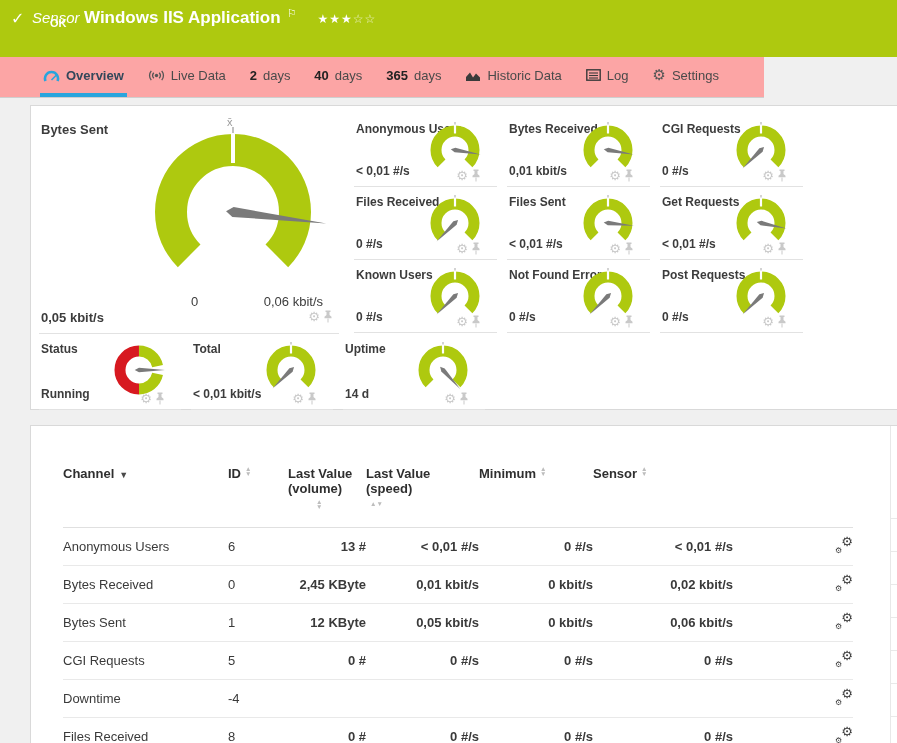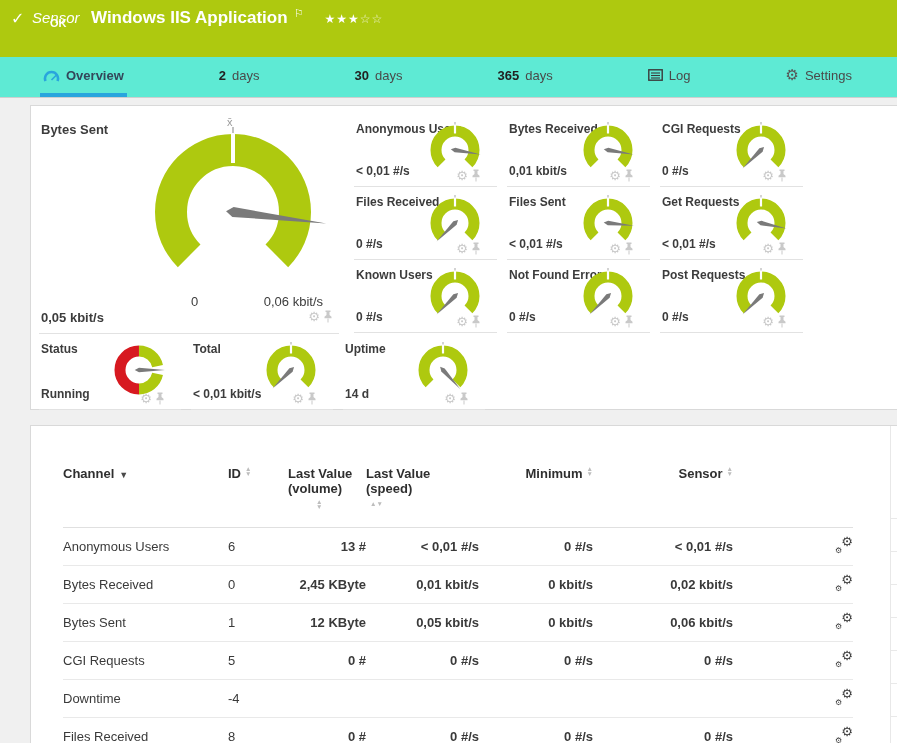--- a/index.html
+++ b/index.html
@@ -2,26 +2,26 @@
 <html><head>
 <meta charset="utf-8">
 <style>
   html,body{width:897px;height:743px;margin:0;overflow:hidden;background:#f0f0f0;
     font-family:"Liberation Sans","DejaVu Sans",sans-serif;}
   
   .topbar{position:absolute;left:0;top:0;width:897px;height:57px;background:#aec90f;color:#fff;}
   .topbar .check{position:absolute;left:11px;top:9px;font-size:16px;font-weight:bold;}
   .titleline{position:absolute;left:32px;top:7px;font-size:16px;white-space:nowrap;}
   .titleline .kind{font-style:italic;font-size:15px;margin-top:44px;}
-  .titleline .name{font-weight:bold;font-size:17px;margin-left:7px;}
+  .titleline .name{font-weight:bold;font-size:17px;margin-left:0;}
   .titleline .flag{font-size:11px;vertical-align:super;margin-left:2px;}
   .titleline .stars{margin-left:16px;font-size:12px;letter-spacing:1px;}
   .topbar .ok{position:absolute;left:50px;top:17px;font-size:11px;font-weight:bold;}
   
-  .tabbar{position:absolute;left:0;top:57px;width:897px;height:41px;background:#5eead4;
+  .tabbar{position:absolute;left:0;top:57px;width:764px;height:41px;background:#fca5a5;
     border-bottom:1px solid #cfcfcf;display:flex;justify-content:space-between;
     padding:0 42px 0 40px;box-sizing:border-box;}
   .tab{display:flex;align-items:center;gap:6px;font-size:13px;color:#4a4a4a;
     border-bottom:4px solid transparent;padding:0 3px;cursor:pointer;}
   .tab.active{border-bottom-color:#29a5dd;color:#33475a;font-weight:bold;}
   .tab .num{font-weight:bold;color:#222;}
   .tab .gearchar{font-size:15px;color:#555;line-height:10px;}
   
   .gauges{position:absolute;left:30px;top:105px;width:867px;height:305px;background:#fff;
     border:1px solid #d9d9d9;border-right:none;box-sizing:border-box;padding:8px 0 0 8px;}
@@ -46,21 +46,21 @@
   
   .tablepanel{position:absolute;left:30px;top:425px;width:867px;height:324px;background:#fff;
     border:1px solid #d9d9d9;border-right:none;border-bottom:none;box-sizing:border-box;
     padding:34px 0 0 32px;}
   table.chan{border-collapse:collapse;table-layout:fixed;width:790px;font-size:13px;}
   table.chan col.c1{width:165px}table.chan col.c2{width:60px}table.chan col.c3{width:78px}
   table.chan col.c4{width:113px}table.chan col.c5{width:114px}table.chan col.c6{width:140px}
   table.chan col.c7{width:120px}
   table.chan th{font-size:13px;font-weight:bold;color:#2f2f2f;text-align:left;vertical-align:top;
     padding:6px 0 16px 0;border-bottom:1px solid #e0e0e0;}
-  table.chan th.r{text-align:right;}
+  table.chan th.r{text-align:left;}
   table.chan td{padding:9px 0;border-bottom:1px solid #e9e9e9;color:#3a3a3a;white-space:nowrap;}
   table.chan td.r{text-align:right;font-weight:bold;}
   td.edit{text-align:right;padding-right:28px;}
   .hstack{display:inline-block;text-align:left;vertical-align:top;}
   .hstack span{display:block;line-height:15px;}
   .sorts{display:inline-flex;flex-direction:column;font-size:6.5px;line-height:5px;color:#bdbdbd;
     vertical-align:top;margin-left:4px;font-style:normal;cursor:pointer;}
   .sorts i{font-style:normal;}
   th.ab .sorts{display:flex;margin:3px 0 0 28px;}
   .sorted{font-size:9px;color:#4a4a4a;margin-left:5px;cursor:pointer;}
@@ -87,30 +87,43 @@
 
 <div class="tabbar">
   <div class="tab active">
     <svg width="17" height="13" viewBox="0 0 17 13">
         <path d="M2.5 12 A 6.5 6.5 0 1 1 14.5 12" fill="none" stroke="#29a5dd" stroke-width="2.6"></path>
         <line x1="8.5" y1="11" x2="13.5" y2="6" stroke="#29a5dd" stroke-width="1.6"></line>
       </svg>
     <span>Overview</span>
   </div>
   <div class="tab">
+    <svg width="17" height="15" viewBox="0 0 17 15">
+        <circle cx="8.5" cy="7.5" r="1.7" fill="#555"></circle>
+        <path d="M5.8 4.8 a4 4 0 0 0 0 5.4 M3.3 2.8 a7.2 7.2 0 0 0 0 9.4 M11.2 4.8 a4 4 0 0 1 0 5.4 M13.7 2.8 a7.2 7.2 0 0 1 0 9.4" fill="none" stroke="#555" stroke-width="1.3"></path>
+      </svg>
+    <span>Live Data</span>
+  </div>
+  <div class="tab">
     <span class="num">2</span>
     <span>days</span>
   </div>
   <div class="tab">
-    <span class="num">30</span>
+    <span class="num">40</span>
     <span>days</span>
   </div>
   <div class="tab">
     <span class="num">365</span>
     <span>days</span>
+  </div>
+  <div class="tab">
+    <svg width="16" height="13" viewBox="0 0 16 13">
+        <path d="M1 12 V8 L5 3.5 L8 8.5 L11 4.5 L15 8.5 V12 Z" fill="#3a3a3a"></path>
+      </svg>
+    <span>Historic Data</span>
   </div>
   <div class="tab">
     <svg width="15" height="12" viewBox="0 0 15 12">
         <rect x="0.8" y="0.8" width="13.4" height="10.4" fill="none" stroke="#3a3a3a" stroke-width="1.4"></rect>
         <line x1="3" y1="4" x2="12" y2="4" stroke="#3a3a3a" stroke-width="1.1"></line>
         <line x1="3" y1="6.5" x2="12" y2="6.5" stroke="#3a3a3a" stroke-width="1.1"></line>
         <line x1="3" y1="9" x2="12" y2="9" stroke="#3a3a3a" stroke-width="1.1"></line>
       </svg>
     <span>Log</span>
   </div>

